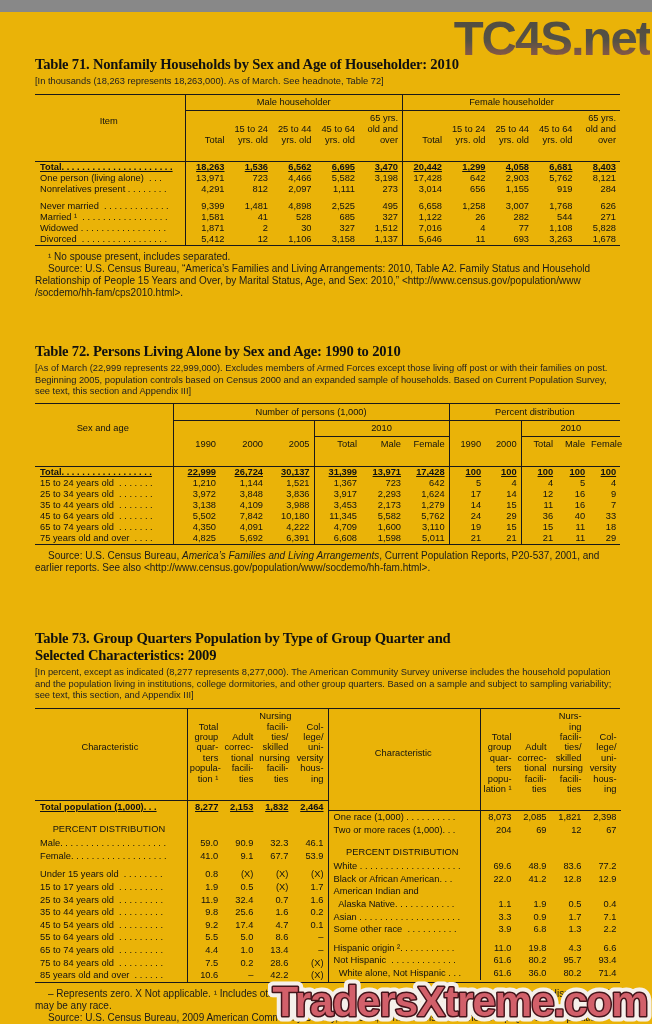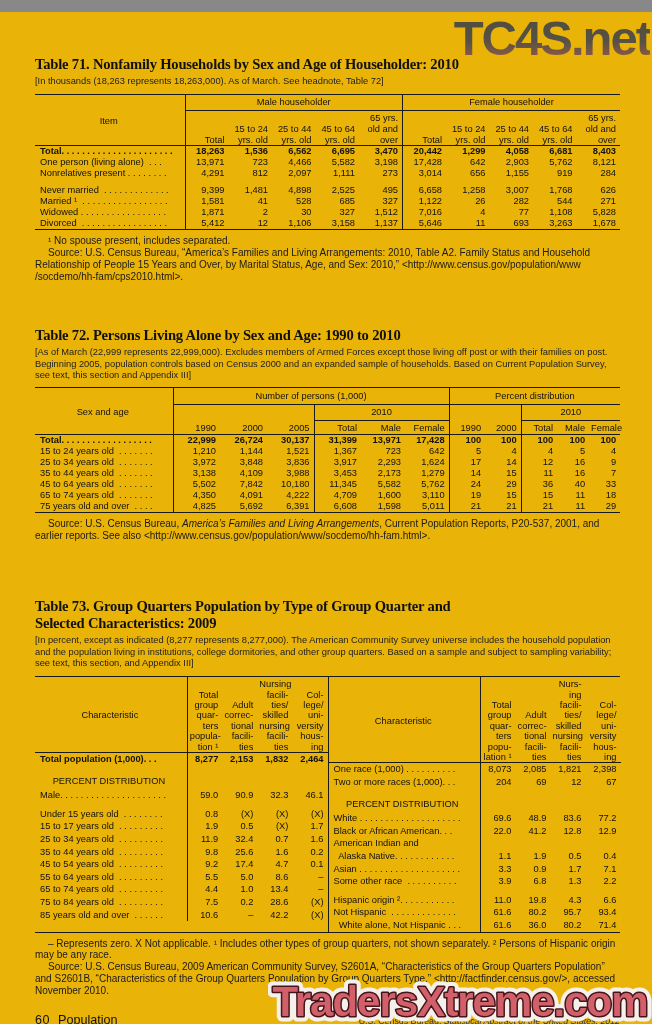--- a/index.html
+++ b/index.html
@@ -17,28 +17,28 @@
     font-size:14.6px; line-height:17px; color:#111; letter-spacing:-0.2px;
   }
   .headnote { font-size:9.3px; line-height:11.8px; margin-top:3px; color:#222; }
 
   
   table { border-collapse:collapse; table-layout:fixed; width:585px;
           font-size:9.3px; color:#111; }
   table.ruled { border-top:1.6px solid #1a1a1a; border-bottom:1.4px solid #1a1a1a; }
   thead { border-bottom:1px solid #1a1a1a; }
   th { font-weight:normal; white-space:pre-line; line-height:10.6px;
-       vertical-align:bottom; padding:2px 4px 0 2px; text-align:right; }
+       vertical-align:bottom; padding:2px 4px 16px 2px; text-align:right; }
   th.group { text-align:center; border-bottom:1px solid #1a1a1a; vertical-align:middle; padding:2.5px 0; }
   th.vc { vertical-align:middle; text-align:center; }
   .bl { border-left:1px solid #1a1a1a; }
   td { vertical-align:bottom; line-height:11px; padding:0 4px 0 0; }
   td.lbl { white-space:pre; overflow:hidden; text-align:left; padding-left:5px; }
   td.num { text-align:right; }
-  tr.bold td { font-weight:bold; }
+  tr.bold td { font-weight:bold;text-decoration:underline; }
   tr.gap td { padding-top:6px; }
   tr.section td { padding-top:9px; padding-bottom:2px; }
   tr.section td.lbl { text-align:center; padding-left:0; }
 
   
   .t71 td:nth-child(2), .t71 td:nth-child(7) { border-left:1px solid #1a1a1a;text-align:right; }
   
   .t72 td:nth-child(2), .t72 td:nth-child(5),
   .t72 td:nth-child(8), .t72 td:nth-child(10) { border-left:1px solid #1a1a1a; }
   
@@ -429,20 +429,27 @@
                   <td class="num"></td>
                   <td class="num"></td>
                 </tr>
                 <tr>
                   <td class="lbl">Male. . . . . . . . . . . . . . . . . . . . .</td>
                   <td class="num">59.0</td>
                   <td class="num">90.9</td>
                   <td class="num">32.3</td>
                   <td class="num">46.1</td>
                 </tr>
+                <tr>
+                  <td class="lbl">Female. . . . . . . . . . . . . . . . . . .</td>
+                  <td class="num">41.0</td>
+                  <td class="num">9.1</td>
+                  <td class="num">67.7</td>
+                  <td class="num">53.9</td>
+                </tr>
                 <tr class="gap">
                   <td class="lbl">Under 15 years old  . . . . . . . .</td>
                   <td class="num">0.8</td>
                   <td class="num">(X)</td>
                   <td class="num">(X)</td>
                   <td class="num">(X)</td>
                 </tr>
                 <tr>
                   <td class="lbl">15 to 17 years old  . . . . . . . . .</td>
                   <td class="num">1.9</td>

